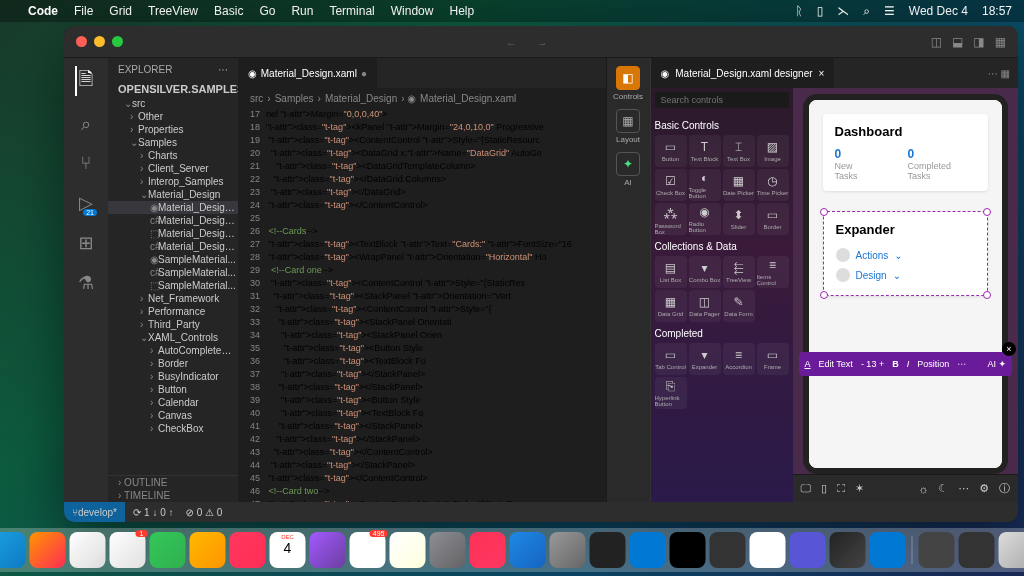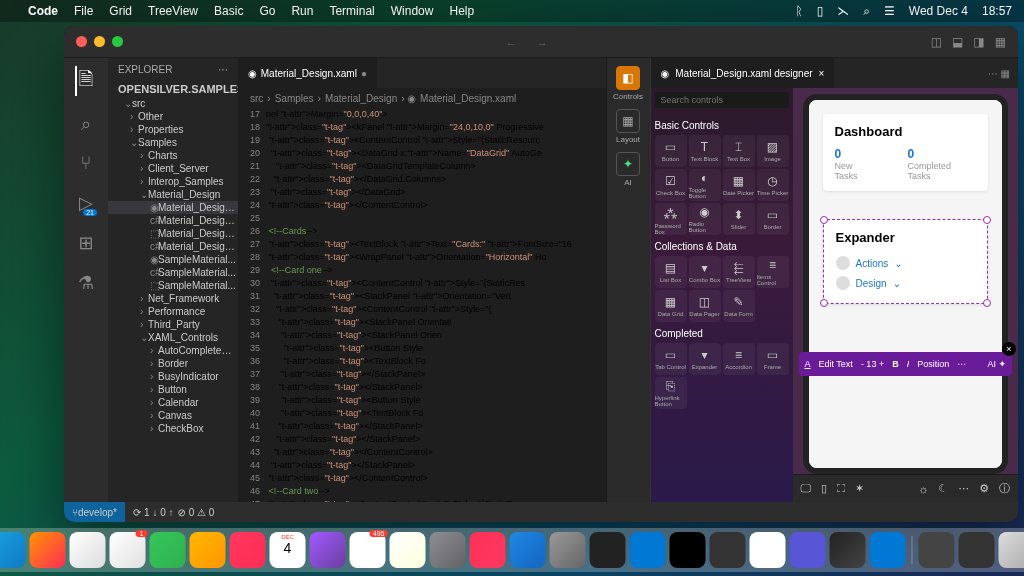--- a/index.html
+++ b/index.html
@@ -54,21 +54,21 @@
 .toolbox{width:142px;background:linear-gradient(180deg,#2a1a2a,#3a1a3a 40%,#2a1a4a);color:#ccc;font-size:9px;overflow-y:auto;padding:4px}
 .toolbox .srch{width:100%;background:#1a1a1a;border:none;color:#888;padding:3px 6px;border-radius:3px;font-size:9px;margin-bottom:6px}
 .toolbox .cat{color:#fff;font-size:10px;margin:6px 0 4px}
 .toolbox .grid{display:grid;grid-template-columns:repeat(4,1fr);gap:2px}
 .toolbox .cell{aspect-ratio:1;background:rgba(255,255,255,0.05);border-radius:4px;display:flex;flex-direction:column;align-items:center;justify-content:center;font-size:6px;color:#aaa;cursor:pointer;gap:2px}
 .toolbox .cell .ic{font-size:12px;color:#ccc}
 .canvas{flex:1;background:#4a2a4a;display:flex;flex-direction:column;position:relative}
 .device{flex:1;margin:6px 10px 0 10px;background:#fff;border-radius:14px;border:6px solid #222;overflow:hidden;display:flex;flex-direction:column}
 .device .content{flex:1;padding:14px;background:#f5f5f5;overflow:hidden}
 .device h1{font-size:16px;color:#666;margin-bottom:10px;font-weight:500}
-.card{background:#fff;border-radius:4px;padding:10px 12px;margin-bottom:28px;box-shadow:0 1px 3px rgba(0,0,0,0.1)}
+.card{background:#fff;border-radius:4px;padding:10px 12px;margin-bottom:20px;box-shadow:0 1px 3px rgba(0,0,0,0.1)}
 .card h2{font-size:13px;font-weight:700;margin-bottom:8px}
 .stats{display:flex;gap:30px}
 .stat .num{color:#1976d2;font-weight:700;font-size:12px}
 .stat .lbl{color:#999;font-size:9px}
 .expander{position:relative;border:1px dashed #9c27b0}
 .expander .handle{position:absolute;width:8px;height:8px;background:#fff;border:1px solid #9c27b0;border-radius:50%}
 .expander h2{font-size:13px}
 .expitem{display:flex;align-items:center;gap:6px;padding:3px 0;color:#1976d2;font-size:10px}
 .expitem .avatar{width:14px;height:14px;background:#ddd;border-radius:50%}
 .floatbar{position:absolute;top:264px;left:6px;right:6px;height:24px;background:#6a1b9a;border-radius:4px;display:flex;align-items:center;padding:0 6px;gap:8px;color:#fff;font-size:9px}
@@ -174,20 +174,24 @@
           <div class="node d2"><span class="chev">› </span>Third_Party</div>
           <div class="node d2"><span class="chev">⌄ </span>XAML_Controls</div>
           <div class="node d3"><span class="chev">› </span>AutoCompleteBox</div>
           <div class="node d3"><span class="chev">› </span>Border</div>
           <div class="node d3"><span class="chev">› </span>BusyIndicator</div>
           <div class="node d3"><span class="chev">› </span>Button</div>
           <div class="node d3"><span class="chev">› </span>Calendar</div>
           <div class="node d3"><span class="chev">› </span>Canvas</div>
           <div class="node d3"><span class="chev">› </span>CheckBox</div>
         </div>
+      <div class="footer">
+        <div class="node">› <span>OUTLINE</span></div>
+        <div class="node">› <span>TIMELINE</span></div>
+      </div>
     </div>
 
     <div class="editor">
       <div class="tabs">
         <div class="tab active">◉ <span>Material_Design.xaml</span> <span style="color:#888">●</span></div>
       </div>
       <div class="breadcrumb">
         <span>src</span> › <span>Samples</span> › <span>Material_Design</span> › ◉ <span>Material_Design.xaml</span>
       </div>
       <div class="code">
@@ -452,21 +456,21 @@
             <span>ⓘ</span>
           </div>
         </div>
       </div>
     </div>
   </div>
 
   <div class="statusbar">
     <span class="branch">⑂ <span>develop*</span></span>
     <span style="margin-left:8px">⟳ 1 ↓ 0 ↑</span>
-    <span style="margin-left:4px">⊘ 0 ⚠ 0</span>
+    <span style="margin-left:12px">⊘ 0 ⚠ 0</span>
   </div>
 </div>
 
 <div class="dock">
   <div class="app finder"></div>
   <div class="app" style="background:linear-gradient(135deg,#ff9500,#ff2d55)"></div>
   <div class="app safari"></div>
   <div class="app mail">
       <span class="badge">1</span>
     </div>

